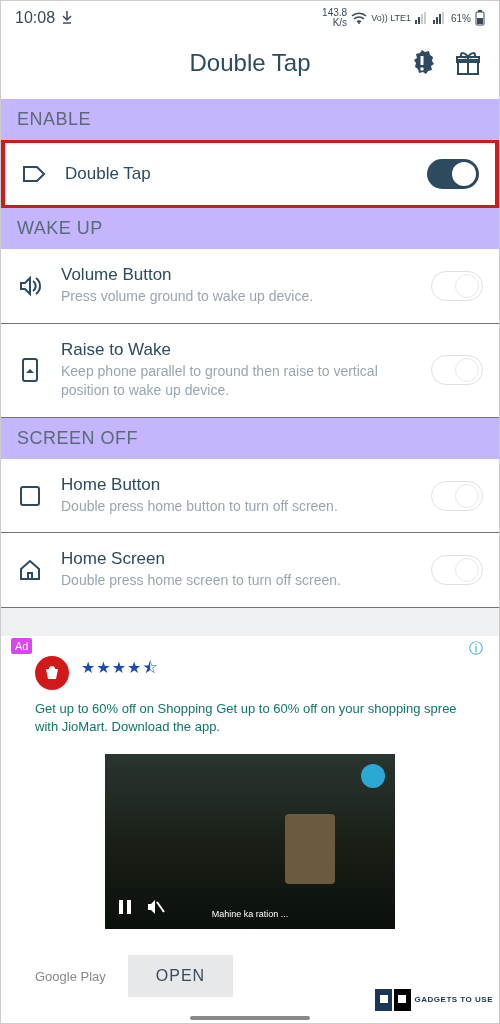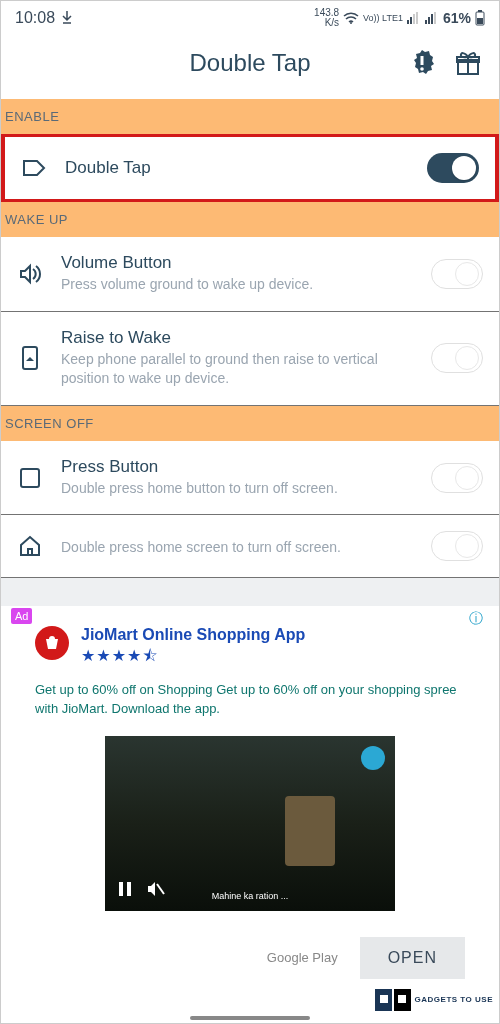--- a/index.html
+++ b/index.html
@@ -38,24 +38,24 @@
     }
     .header-actions {
       position: absolute;
       right: 18px;
       display: flex;
       gap: 18px;
       align-items: center;
     }
     .badge-icon svg, .gift-icon svg { display: block; }
     .section-header {
-      background: #fdba74;
+      background: #c4b5fd;
       color: #5a6a78;
-      font-size: 13px;
-      padding: 10px 4px;
+      font-size: 18px;
+      padding: 10px 16px;
       letter-spacing: 0.5px;
     }
     .row {
       display: flex;
       align-items: center;
       padding: 16px 16px;
       background: #fff;
       border-bottom: 1px solid #737373;
       gap: 18px;
     }
@@ -172,21 +172,21 @@
     .ad-caption {
       position: absolute;
       bottom: 10px;
       left: 50%;
       transform: translateX(-50%);
       color: #fff;
       font-size: 9px;
     }
     .ad-footer {
       display: flex;
-      justify-content: flex-end;
+      justify-content: flex-start;
       align-items: center;
       gap: 22px;
       padding: 26px 30px 10px;
     }
     .ad-source { color: #888; font-size: 13px; }
     .ad-open-btn {
       background: #e6e8ea;
       color: #3a4a5a;
       padding: 12px 28px;
       font-size: 16px;
@@ -250,21 +250,21 @@
         <rect x="3" y="5" width="2" height="7" fill="#3a4a5a"></rect>
         <rect x="6" y="2" width="2" height="10" fill="#ccc"></rect>
         <rect x="9" y="0" width="2" height="12" fill="#ccc"></rect>
       </svg>
     <svg width="14" height="12" viewBox="0 0 14 12">
         <rect x="0" y="8" width="2" height="4" fill="#3a4a5a"></rect>
         <rect x="3" y="5" width="2" height="7" fill="#3a4a5a"></rect>
         <rect x="6" y="2" width="2" height="10" fill="#3a4a5a"></rect>
         <rect x="9" y="0" width="2" height="12" fill="#ccc"></rect>
       </svg>
-    <span style="font-size:14px;font-weight:bold;">61%</span>
+    <span style="font-size:10px;">61%</span>
     <svg width="10" height="16" viewBox="0 0 10 16">
         <rect x="1" y="2" width="8" height="13" rx="1" stroke="#3a4a5a" fill="none"></rect>
         <rect x="3" y="0" width="4" height="2" fill="#3a4a5a"></rect>
         <rect x="2" y="8" width="6" height="6" fill="#3a4a5a"></rect>
       </svg>
   </div>
 </div>
 
 <div class="header">
   <div class="header-title">Double Tap</div>
@@ -334,54 +334,54 @@
 </div>
 
 <div class="section-header">SCREEN OFF</div>
 <div class="row">
   <div class="row-icon">
     <svg width="22" height="22" viewBox="0 0 22 22" fill="none" stroke="#2d4a5e" stroke-width="2">
         <rect x="2" y="2" width="18" height="18" rx="2"></rect>
       </svg>
   </div>
   <div class="row-content">
-    <div class="row-title">Press Button</div>
+    <div class="row-title">Home Button</div>
     <div class="row-desc">Double press home button to turn off screen.</div>
   </div>
   <div class="toggle toggle-off">
       <div class="toggle-knob"></div>
     </div>
 </div>
 <div class="row">
   <div class="row-icon">
     <svg width="24" height="22" viewBox="0 0 24 22" fill="none" stroke="#2d4a5e" stroke-width="2">
         <path d="M3 10l9-8 9 8v10H3zM10 20v-6h4v6"></path>
       </svg>
   </div>
   <div class="row-content">
+    <div class="row-title">Home Screen</div>
     <div class="row-desc">Double press home screen to turn off screen.</div>
   </div>
   <div class="toggle toggle-off">
       <div class="toggle-knob"></div>
     </div>
 </div>
 
 <div class="gap"></div>
 
 <div class="ad-section">
   <div class="ad-badge">Ad</div>
   <div class="ad-info">ⓘ</div>
   <div class="ad-header">
     <div class="ad-icon">
       <svg width="18" height="18" viewBox="0 0 18 18" fill="#fff">
           <path d="M3 5h12l-2 10H5zM6 5a3 3 0 016 0"></path>
         </svg>
     </div>
     <div class="ad-title-block">
-      <div class="ad-title">JioMart Online Shopping App</div>
       <div class="ad-stars">★★★★⯪</div>
     </div>
   </div>
   <div class="ad-desc">Get up to 60% off on Shopping Get up to 60% off on your shopping spree with JioMart. Download the app.</div>
   <div class="ad-video">
     <div class="ad-video-scene"></div>
     <div class="ad-video-figure"></div>
     <div class="ad-dot"></div>
     <div class="ad-controls">
       <span><svg width="16" height="16" viewBox="0 0 16 16" fill="#fff">

